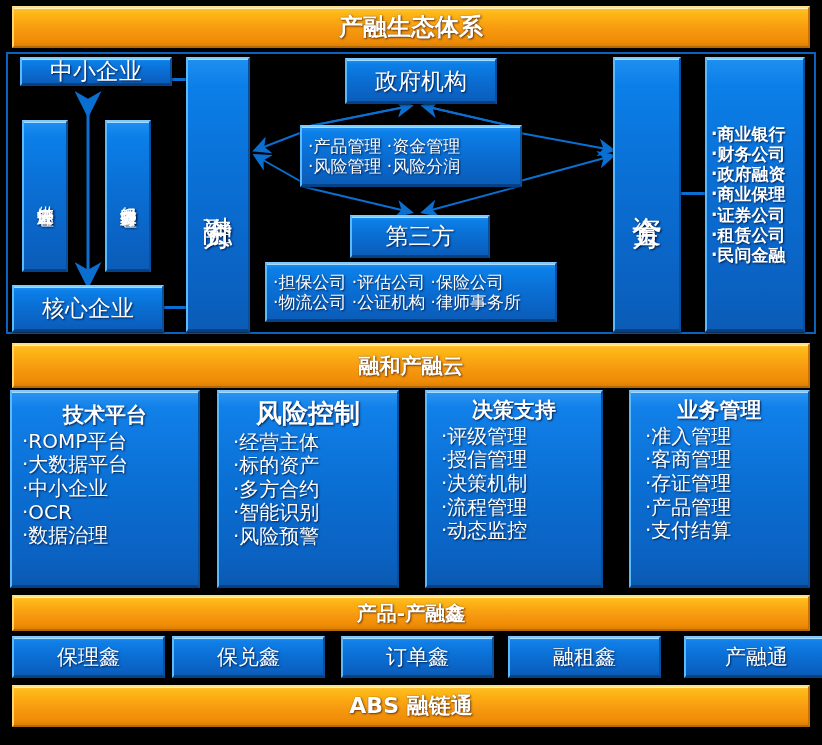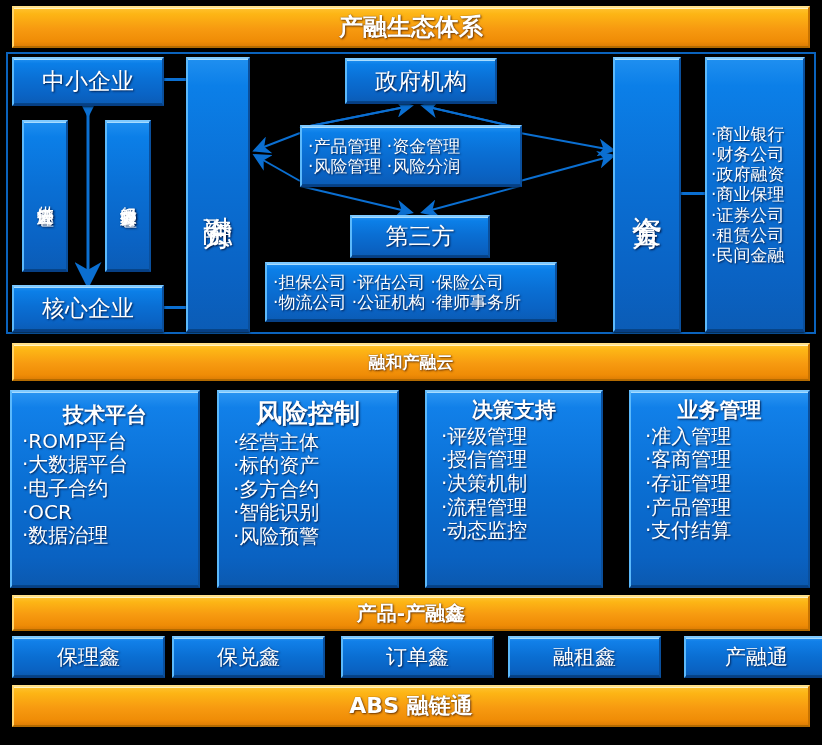--- a/index.html
+++ b/index.html
@@ -113,21 +113,21 @@
     <line x1="300" y1="133" x2="256" y2="150" stroke="#0b6fd1" stroke-width="2" marker-end="url(#ah)"></line>
     <line x1="300" y1="181" x2="256" y2="156" stroke="#0b6fd1" stroke-width="2" marker-end="url(#ah)"></line>
 
     <line x1="520" y1="133" x2="612" y2="150" stroke="#0b6fd1" stroke-width="2" marker-end="url(#ah)"></line>
     <line x1="520" y1="181" x2="612" y2="156" stroke="#0b6fd1" stroke-width="2" marker-end="url(#ah)"></line>
 
     <line x1="410" y1="106" x2="300" y2="128" stroke="#0b6fd1" stroke-width="2"></line>
     <line x1="424" y1="106" x2="520" y2="128" stroke="#0b6fd1" stroke-width="2"></line>
   </svg>
 
-  <div class="blue" style="left:12px;top:57px;width:152px;height:49px;font-size:23px;">
+  <div class="blue" style="left:20px;top:57px;width:152px;height:29px;font-size:23px;">
     <span>中小企业</span>
   </div>
 
   <div class="blue" style="left:12px;top:285px;width:152px;height:47px;font-size:23px;">
     <span>核心企业</span>
   </div>
 
   <div class="blue" style="left:22px;top:120px;width:46px;height:152px;font-size:17px;">
     <span class="vtext">供应链管理云</span>
   </div>
@@ -159,42 +159,42 @@
     <span class="lines">
       <span>·担保公司 ·评估公司 ·保险公司</span>
       <span>·物流公司 ·公证机构 ·律师事务所</span>
     </span>
   </div>
 
   <div class="blue" style="left:613px;top:57px;width:68px;height:275px;font-size:30px;">
     <span class="vtext">资金方</span>
   </div>
 
-  <div class="blue" style="left:705px;top:57px;width:100px;height:275px;font-size:17px;justify-content:flex-start;">
+  <div class="blue" style="left:705px;top:57px;width:100px;height:275px;font-size:17px;justify-content:flex-start;font-weight:bold;">
     <span class="lines" style="padding:0 4px;">
       <span>·商业银行</span>
       <span>·财务公司</span>
       <span>·政府融资</span>
       <span>·商业保理</span>
       <span>·证券公司</span>
       <span>·租赁公司</span>
       <span>·民间金融</span>
     </span>
   </div>
 
-  <div class="bar" style="left:12px;top:343px;width:798px;height:38px;font-size:17px;">
+  <div class="bar" style="left:12px;top:343px;width:798px;height:45px;font-size:21px;">
     <span>融和产融云</span>
   </div>
 
   <div class="blue flat" style="left:10px;top:390px;width:190px;height:198px;font-size:20px;align-items:flex-start;justify-content:flex-start;padding-top:11px;">
     <span class="lines" style="padding:0 10px;">
       <span class="col-title" style="font-size:21px;">技术平台</span>
       <span>·ROMP平台</span>
       <span>·大数据平台</span>
-      <span>·电子合约</span>
+      <span>·中小企业</span>
       <span>·OCR</span>
       <span>·数据治理</span>
     </span>
   </div>
 
   <div class="blue flat" style="left:217px;top:390px;width:182px;height:198px;font-size:20px;align-items:flex-start;justify-content:flex-start;padding-top:6px;">
     <span class="lines" style="padding:0 14px;">
       <span class="col-title" style="font-size:26px;">风险控制</span>
       <span>·经营主体</span>
       <span>·标的资产</span>

